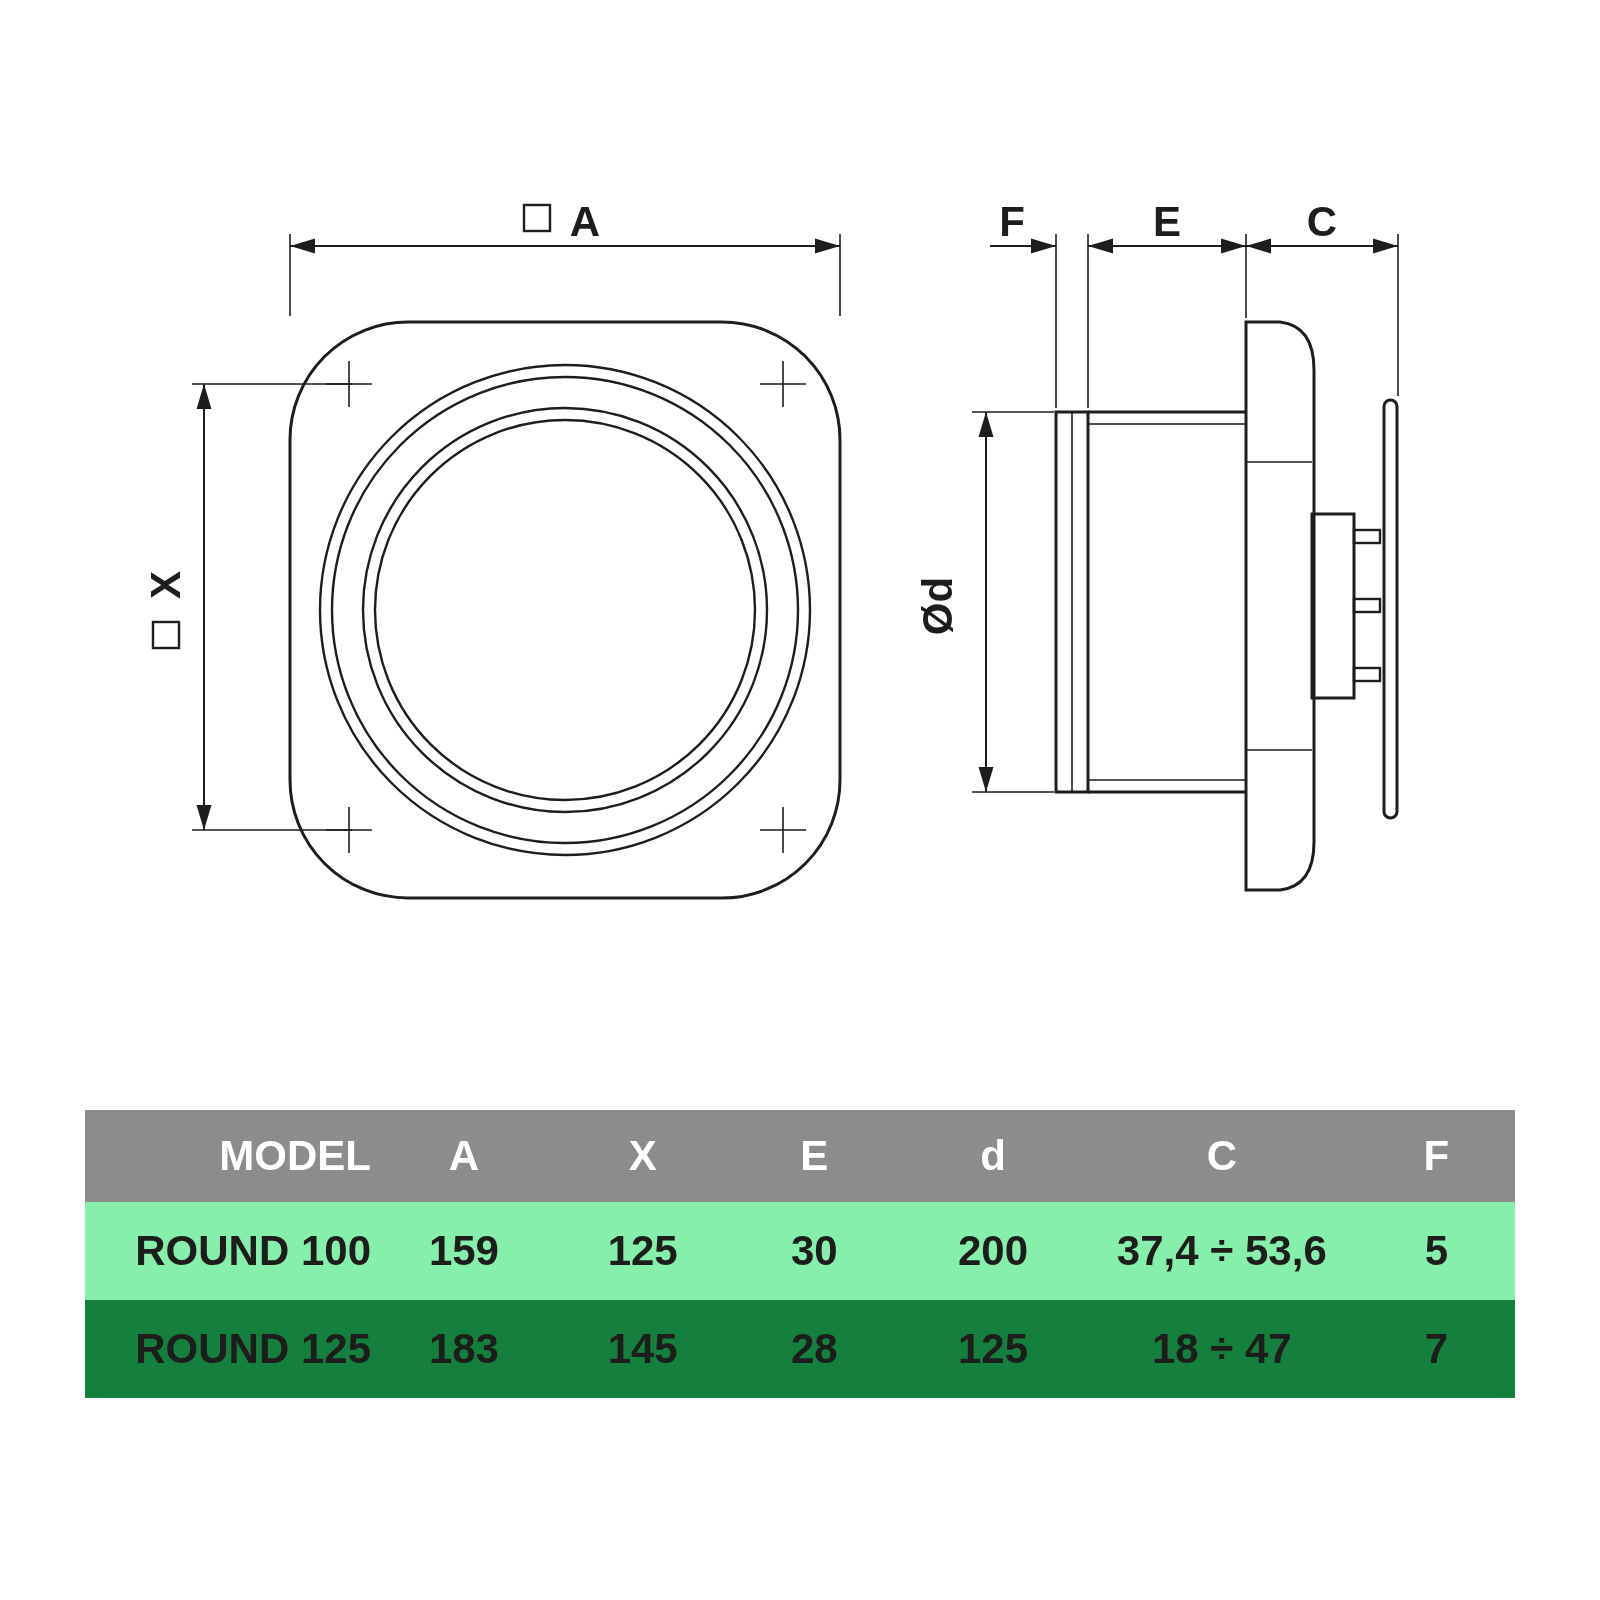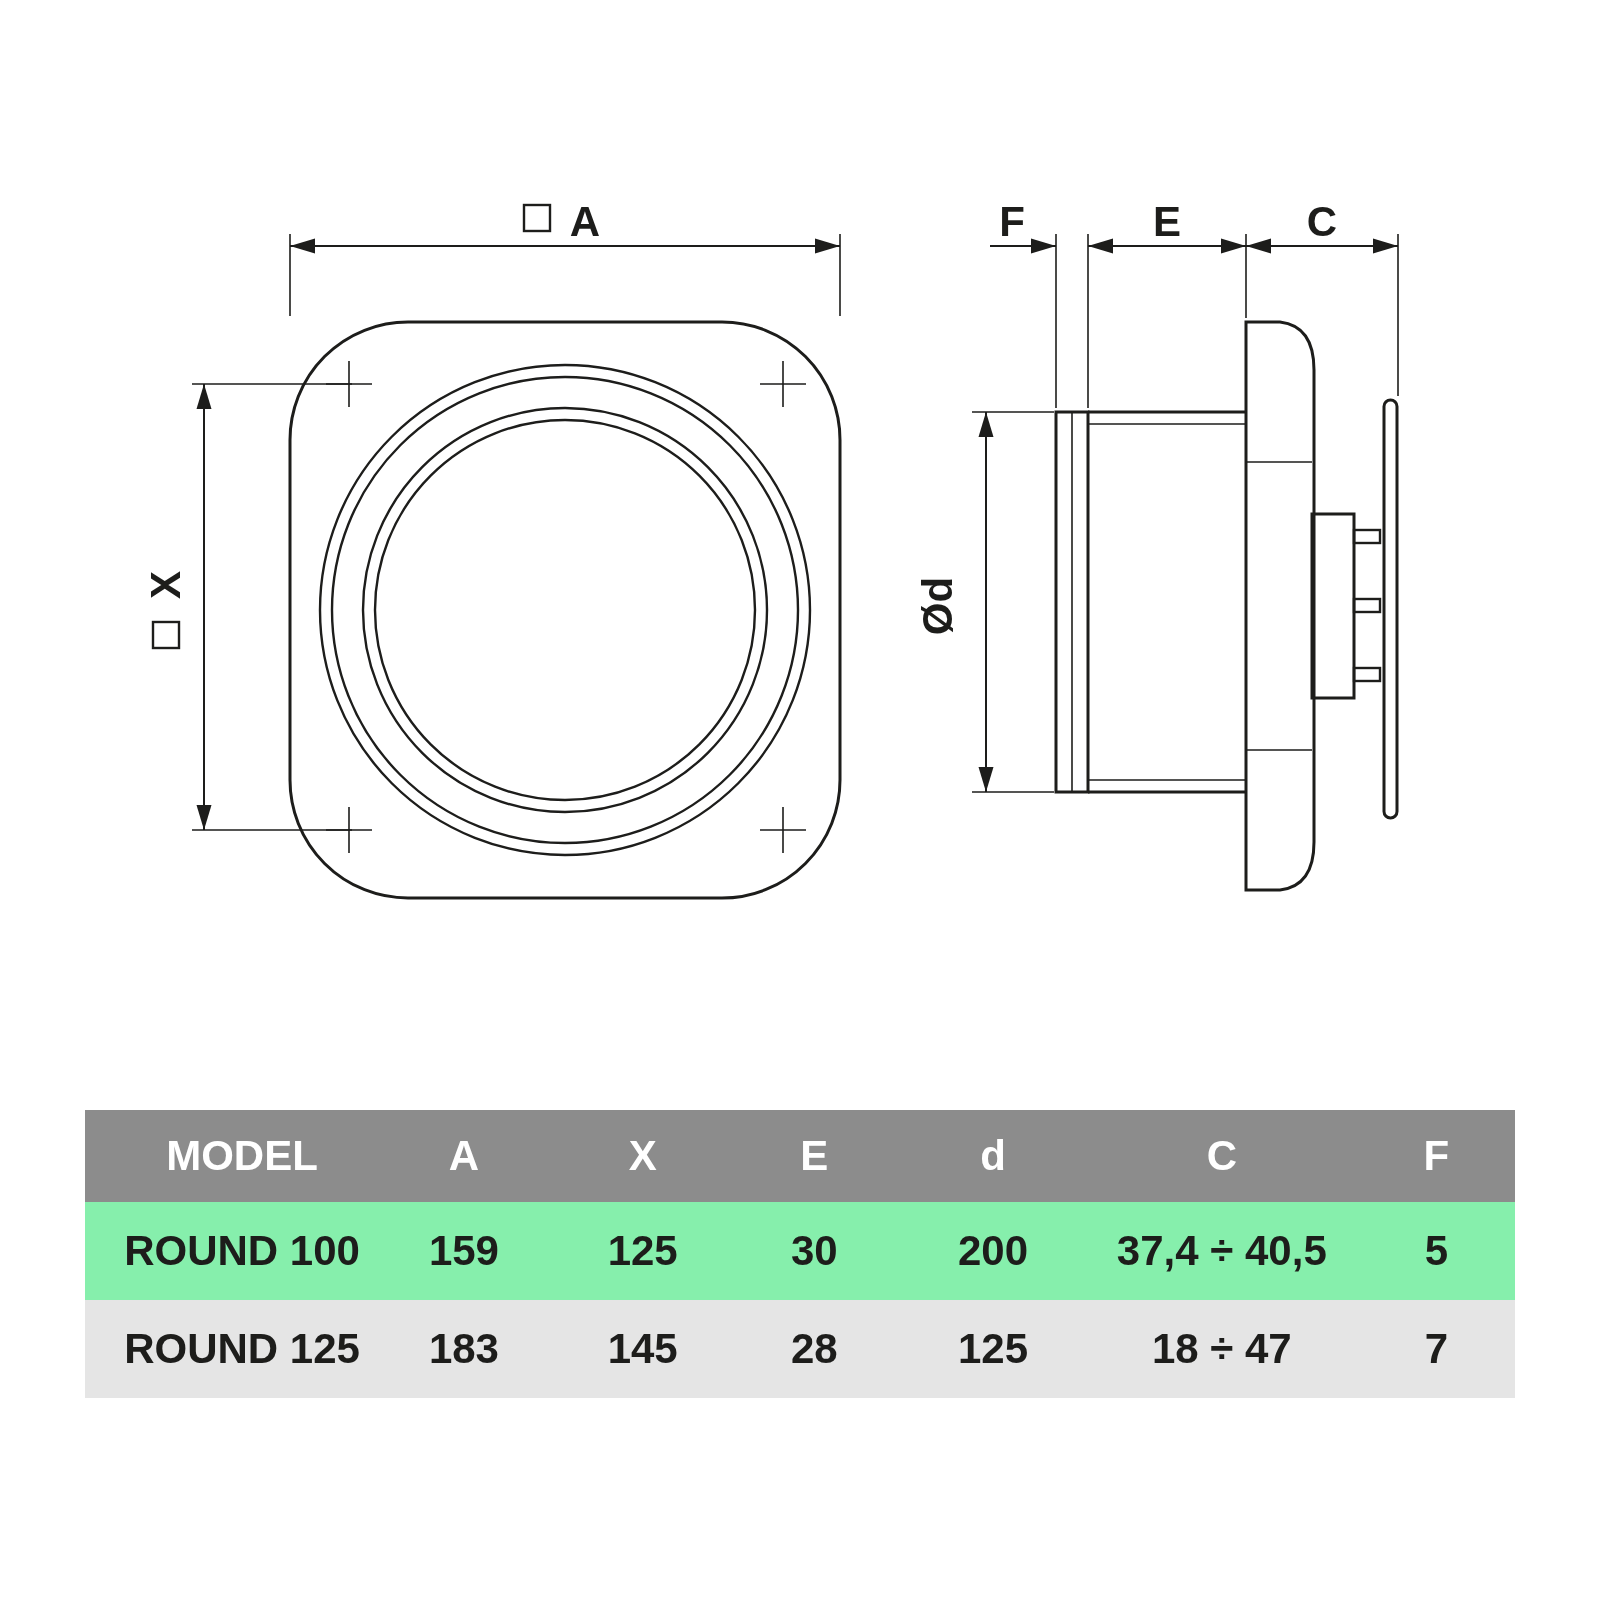--- a/index.html
+++ b/index.html
@@ -50,27 +50,27 @@
     padding: 0;
   }
   .spec-table thead tr {
     background: #8c8c8c;
     color: #ffffff;
     height: 92px;
   }
   .spec-table tbody tr {
     height: 98px;
     color: #1d1d1b;
-    background: #e5e5e5;
+    background: #15803d;
   }
   .spec-table tbody tr.alt {
     background: #86efac;
   }
   .spec-table .col-model {
-    text-align: center;
+    text-align: right;
     padding-left: 28px;
   }
 </style>
 </head>
 <body>
 
 <div class="page">
 
   <svg width="1600" height="1080" viewBox="0 0 1600 1080">
 
@@ -185,21 +185,21 @@
         <th>F</th>
       </tr>
     </thead>
     <tbody>
       <tr class="alt">
         <td class="col-model">ROUND 100</td>
         <td>159</td>
         <td>125</td>
         <td>30</td>
         <td>200</td>
-        <td>37,4 ÷ 40,5</td>
+        <td>37,4 ÷ 53,6</td>
         <td>5</td>
       </tr>
       <tr>
         <td class="col-model">ROUND 125</td>
         <td>183</td>
         <td>145</td>
         <td>28</td>
         <td>125</td>
         <td>18 ÷ 47</td>
         <td>7</td>

